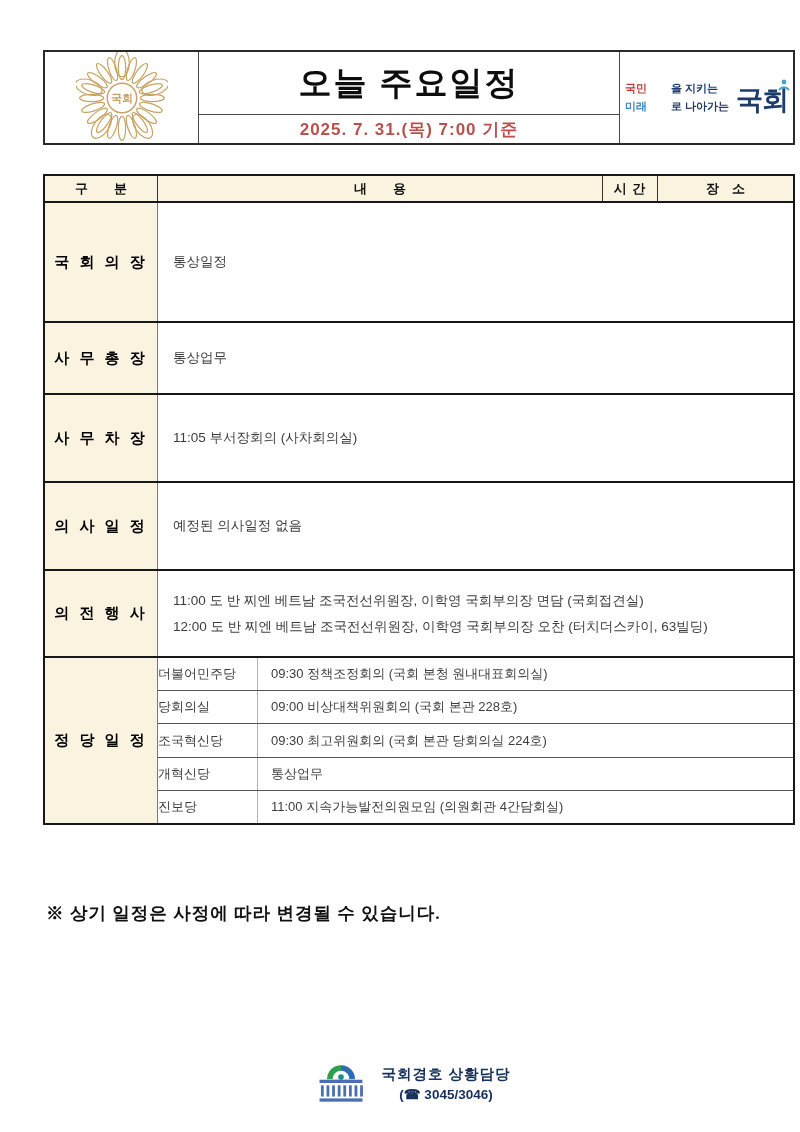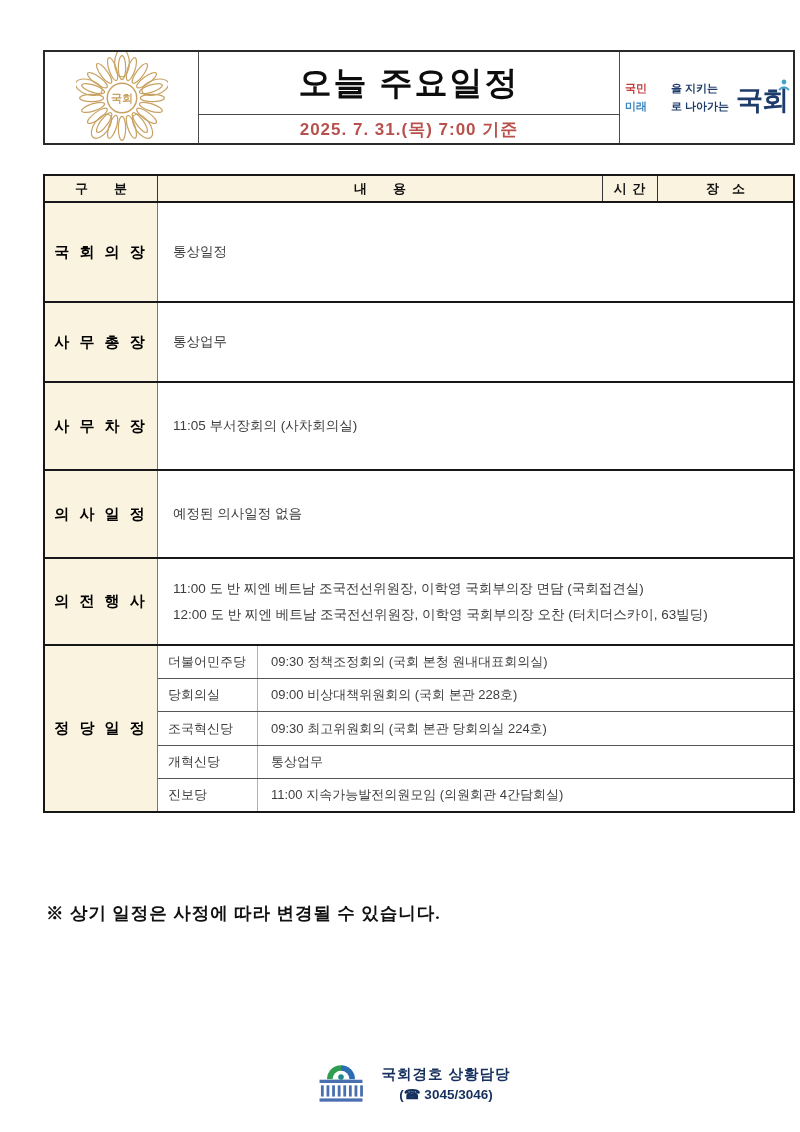--- a/index.html
+++ b/index.html
@@ -42,21 +42,21 @@
   .trow:last-child { border-bottom:none; }
   .tlabel { width:113px; background:#faf3df; border-right:1px solid #777;
     display:flex; align-items:center; justify-content:center;
     font-size:15px; font-weight:700; color:#000; letter-spacing:3px; white-space:nowrap; }
   .tcontent { flex:1; display:flex; flex-direction:column; justify-content:center;
     padding-left:15px; font-size:13.5px; color:#3d3d3d; line-height:1.9; }
 
   .party-rows { flex:1; display:flex; flex-direction:column; }
   .prow { flex:1; display:flex; border-bottom:1px solid #555; }
   .prow:last-child { border-bottom:none; }
-  .pname { width:100px; padding-left:10px; border-right:1px solid #b3b3b3;
+  .pname { width:100px; border-right:1px solid #b3b3b3;
     display:flex; align-items:center; font-size:13px; color:#3d3d3d; }
   .pcontent { flex:1; padding-left:13px; display:flex; align-items:center;
     font-size:13px; color:#3d3d3d; }
 
   
   .footnote { position:absolute; left:46px; top:901px;
     font-family:"Liberation Serif", serif; font-size:17.5px; font-weight:700;
     color:#111; letter-spacing:1px; }
 
   
@@ -129,28 +129,28 @@
   </div>
 
   <div class="sched-table">
     <div class="thead">
       <div class="th th-cat">구　　분</div>
       <div class="th th-con">내　　용</div>
       <div class="th th-time">시 간</div>
       <div class="th th-place">장　소</div>
     </div>
 
-    <div class="trow" style="height:100px">
+    <div class="trow" style="height:120px">
       <div class="tlabel">국 회 의 장</div>
       <div class="tcontent">
           <span>통상일정</span>
         </div>
     </div>
 
-    <div class="trow" style="height:80px">
+    <div class="trow" style="height:72px">
       <div class="tlabel">사 무 총 장</div>
       <div class="tcontent">
           <span>통상업무</span>
         </div>
     </div>
 
 
     <div class="trow" style="height:88px">
       <div class="tlabel">사 무 차 장</div>
       <div class="tcontent">

